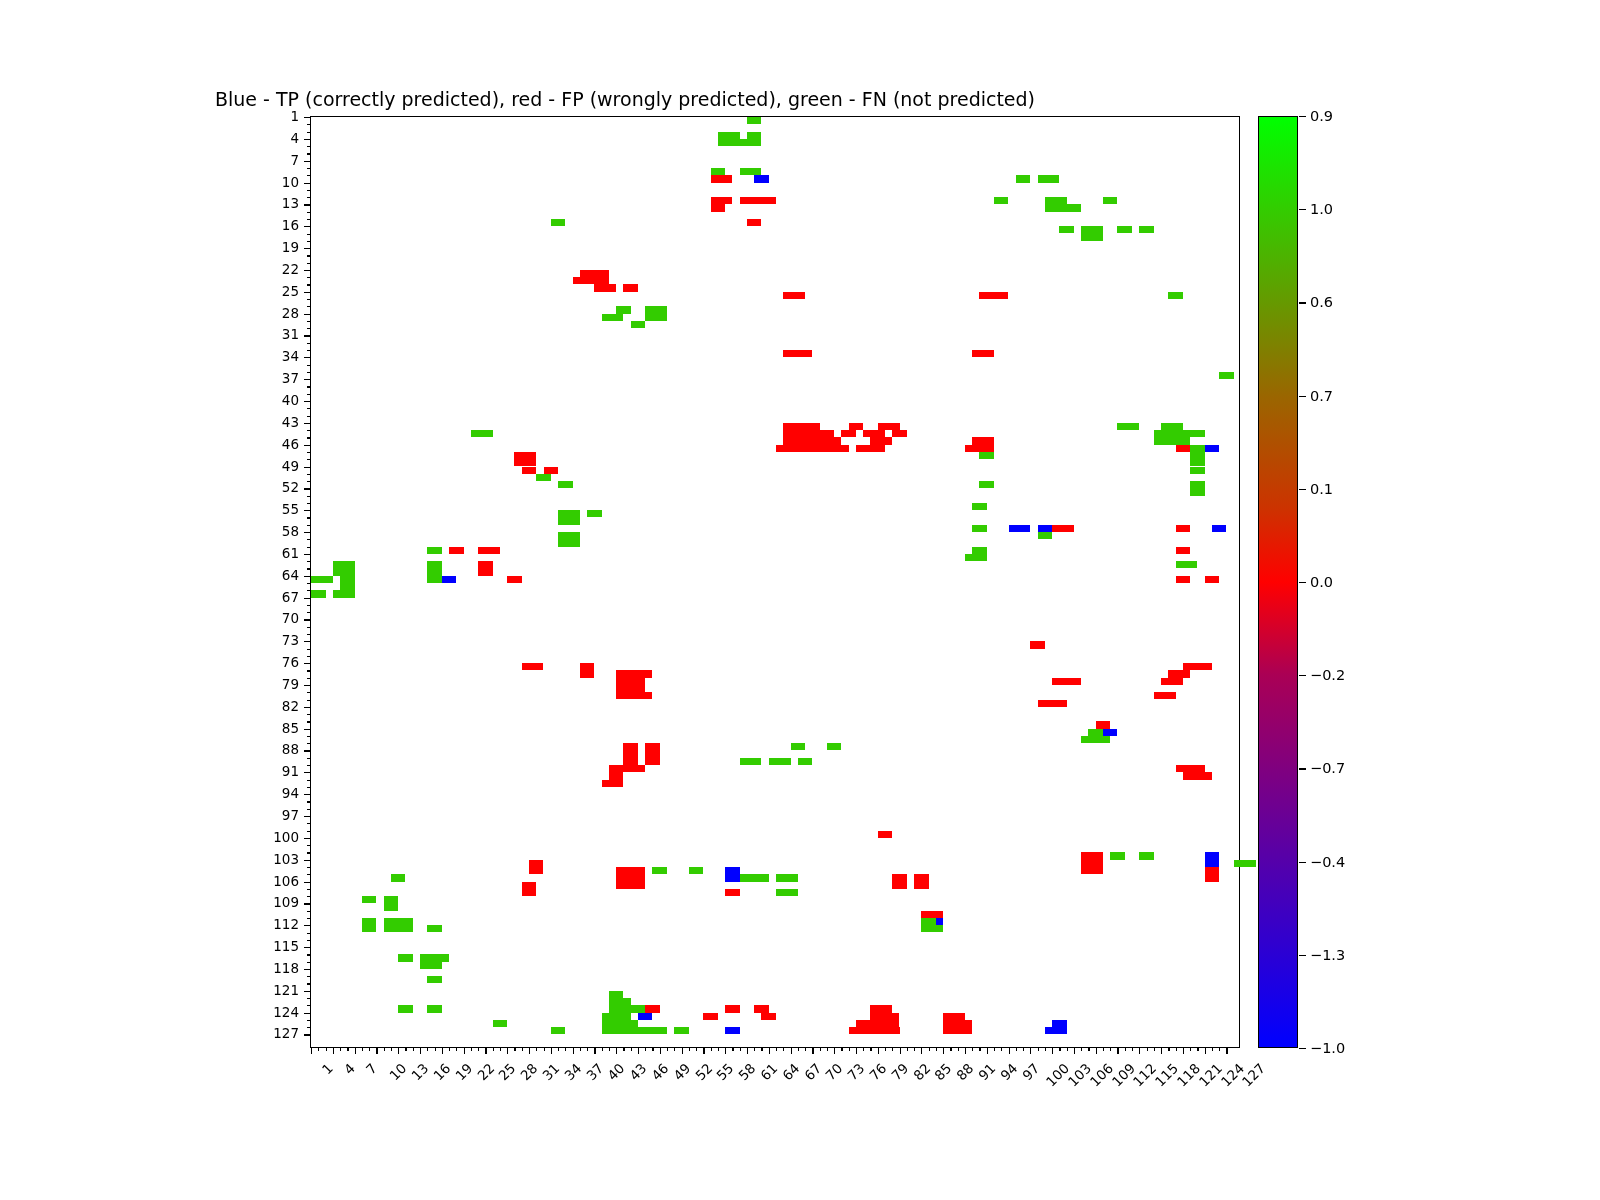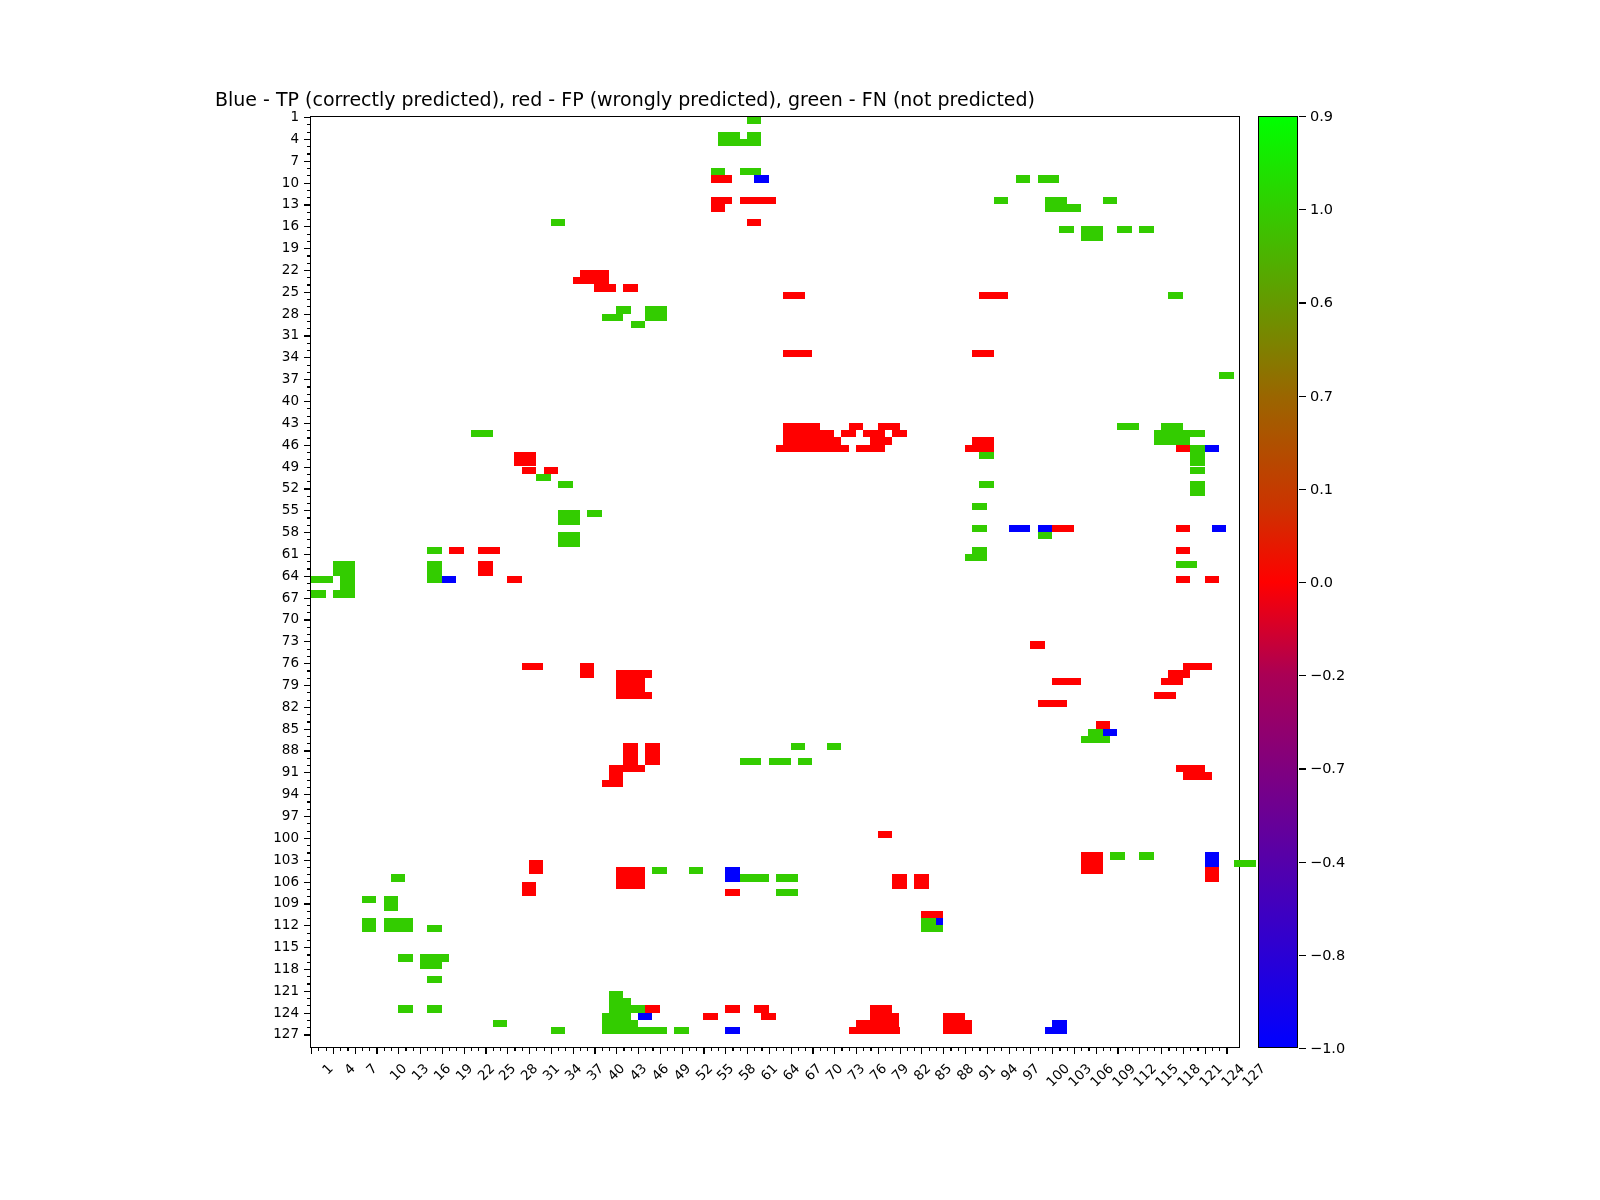--- a/index.html
+++ b/index.html
@@ -611,19 +611,19 @@
         <div class="cblab" style="top: 372.8px;">0.1</div>
         <div class="cbtick" style="top: 466px;"></div>
         <div class="cblab" style="top: 466px;">0.0</div>
         <div class="cbtick" style="top: 559.2px;"></div>
         <div class="cblab" style="top: 559.2px;">−0.2</div>
         <div class="cbtick" style="top: 652.4px;"></div>
         <div class="cblab" style="top: 652.4px;">−0.7</div>
         <div class="cbtick" style="top: 745.6px;"></div>
         <div class="cblab" style="top: 745.6px;">−0.4</div>
         <div class="cbtick" style="top: 838.8px;"></div>
-        <div class="cblab" style="top: 838.8px;">−0.8</div>
+        <div class="cblab" style="top: 838.8px;">−1.3</div>
         <div class="cbtick" style="top: 932px;"></div>
         <div class="cblab" style="top: 932px;">−1.0</div>
       </div>
 </div>
 
 </div>
 
 </body></html>

